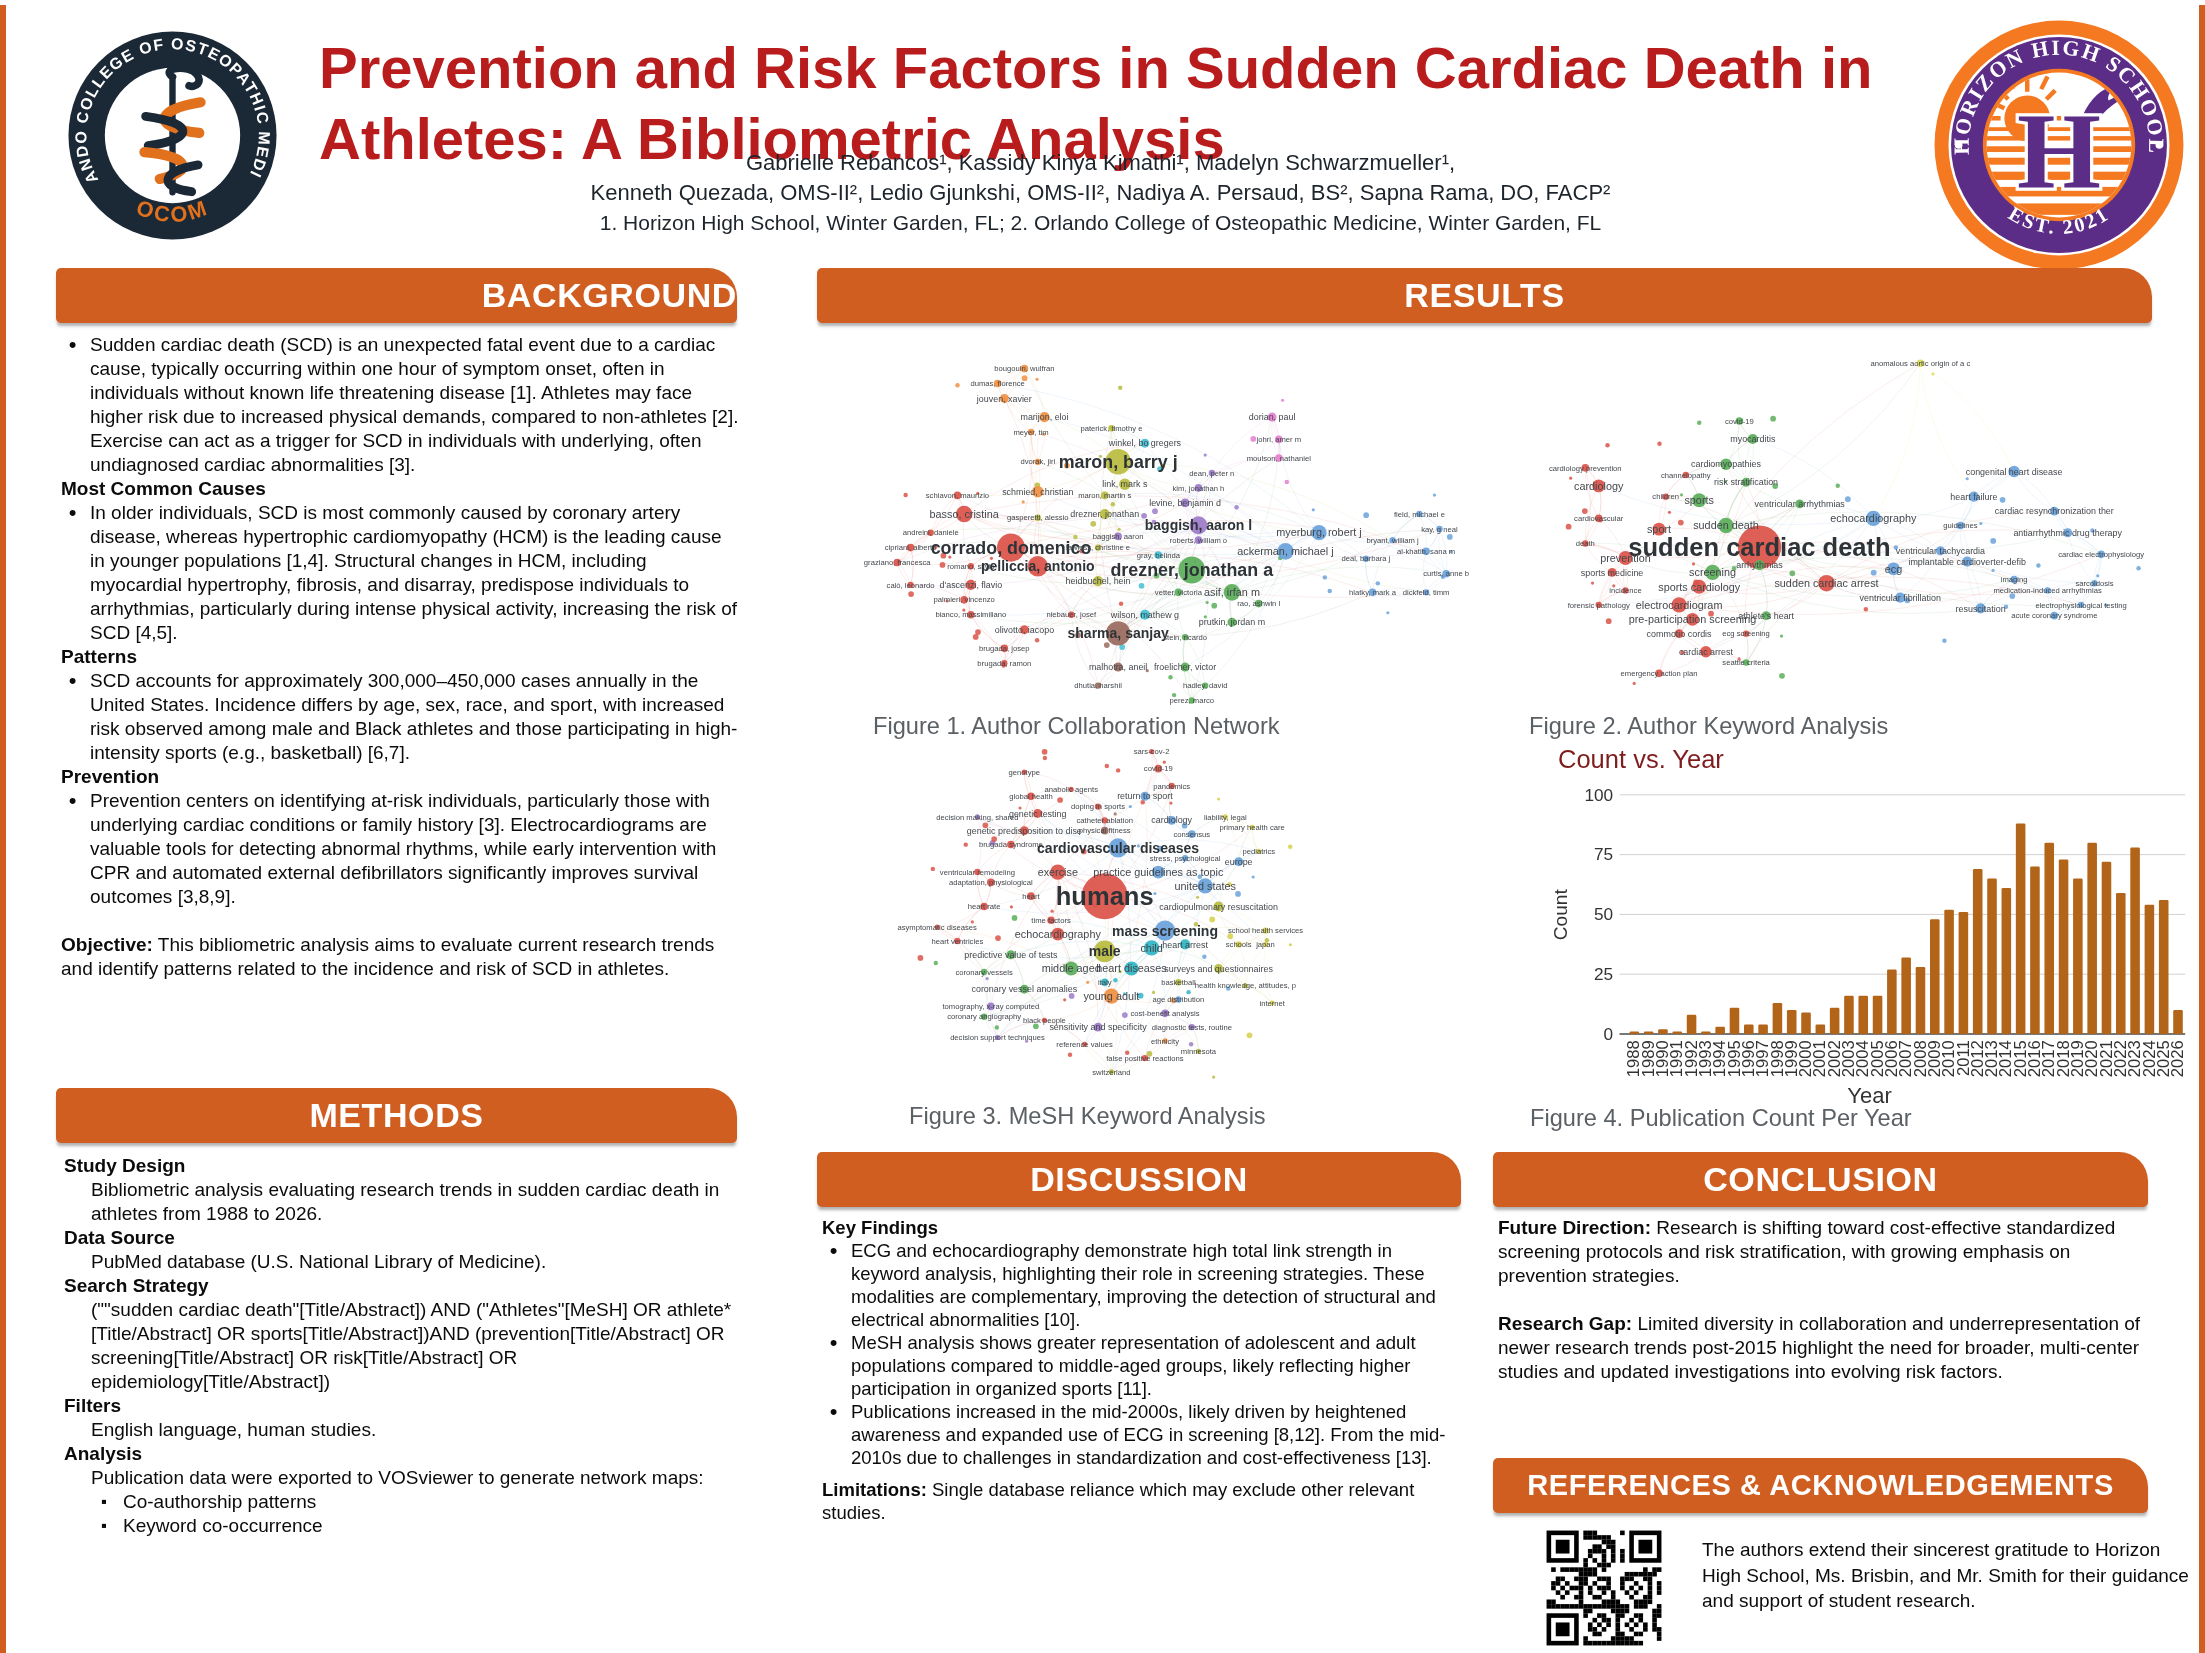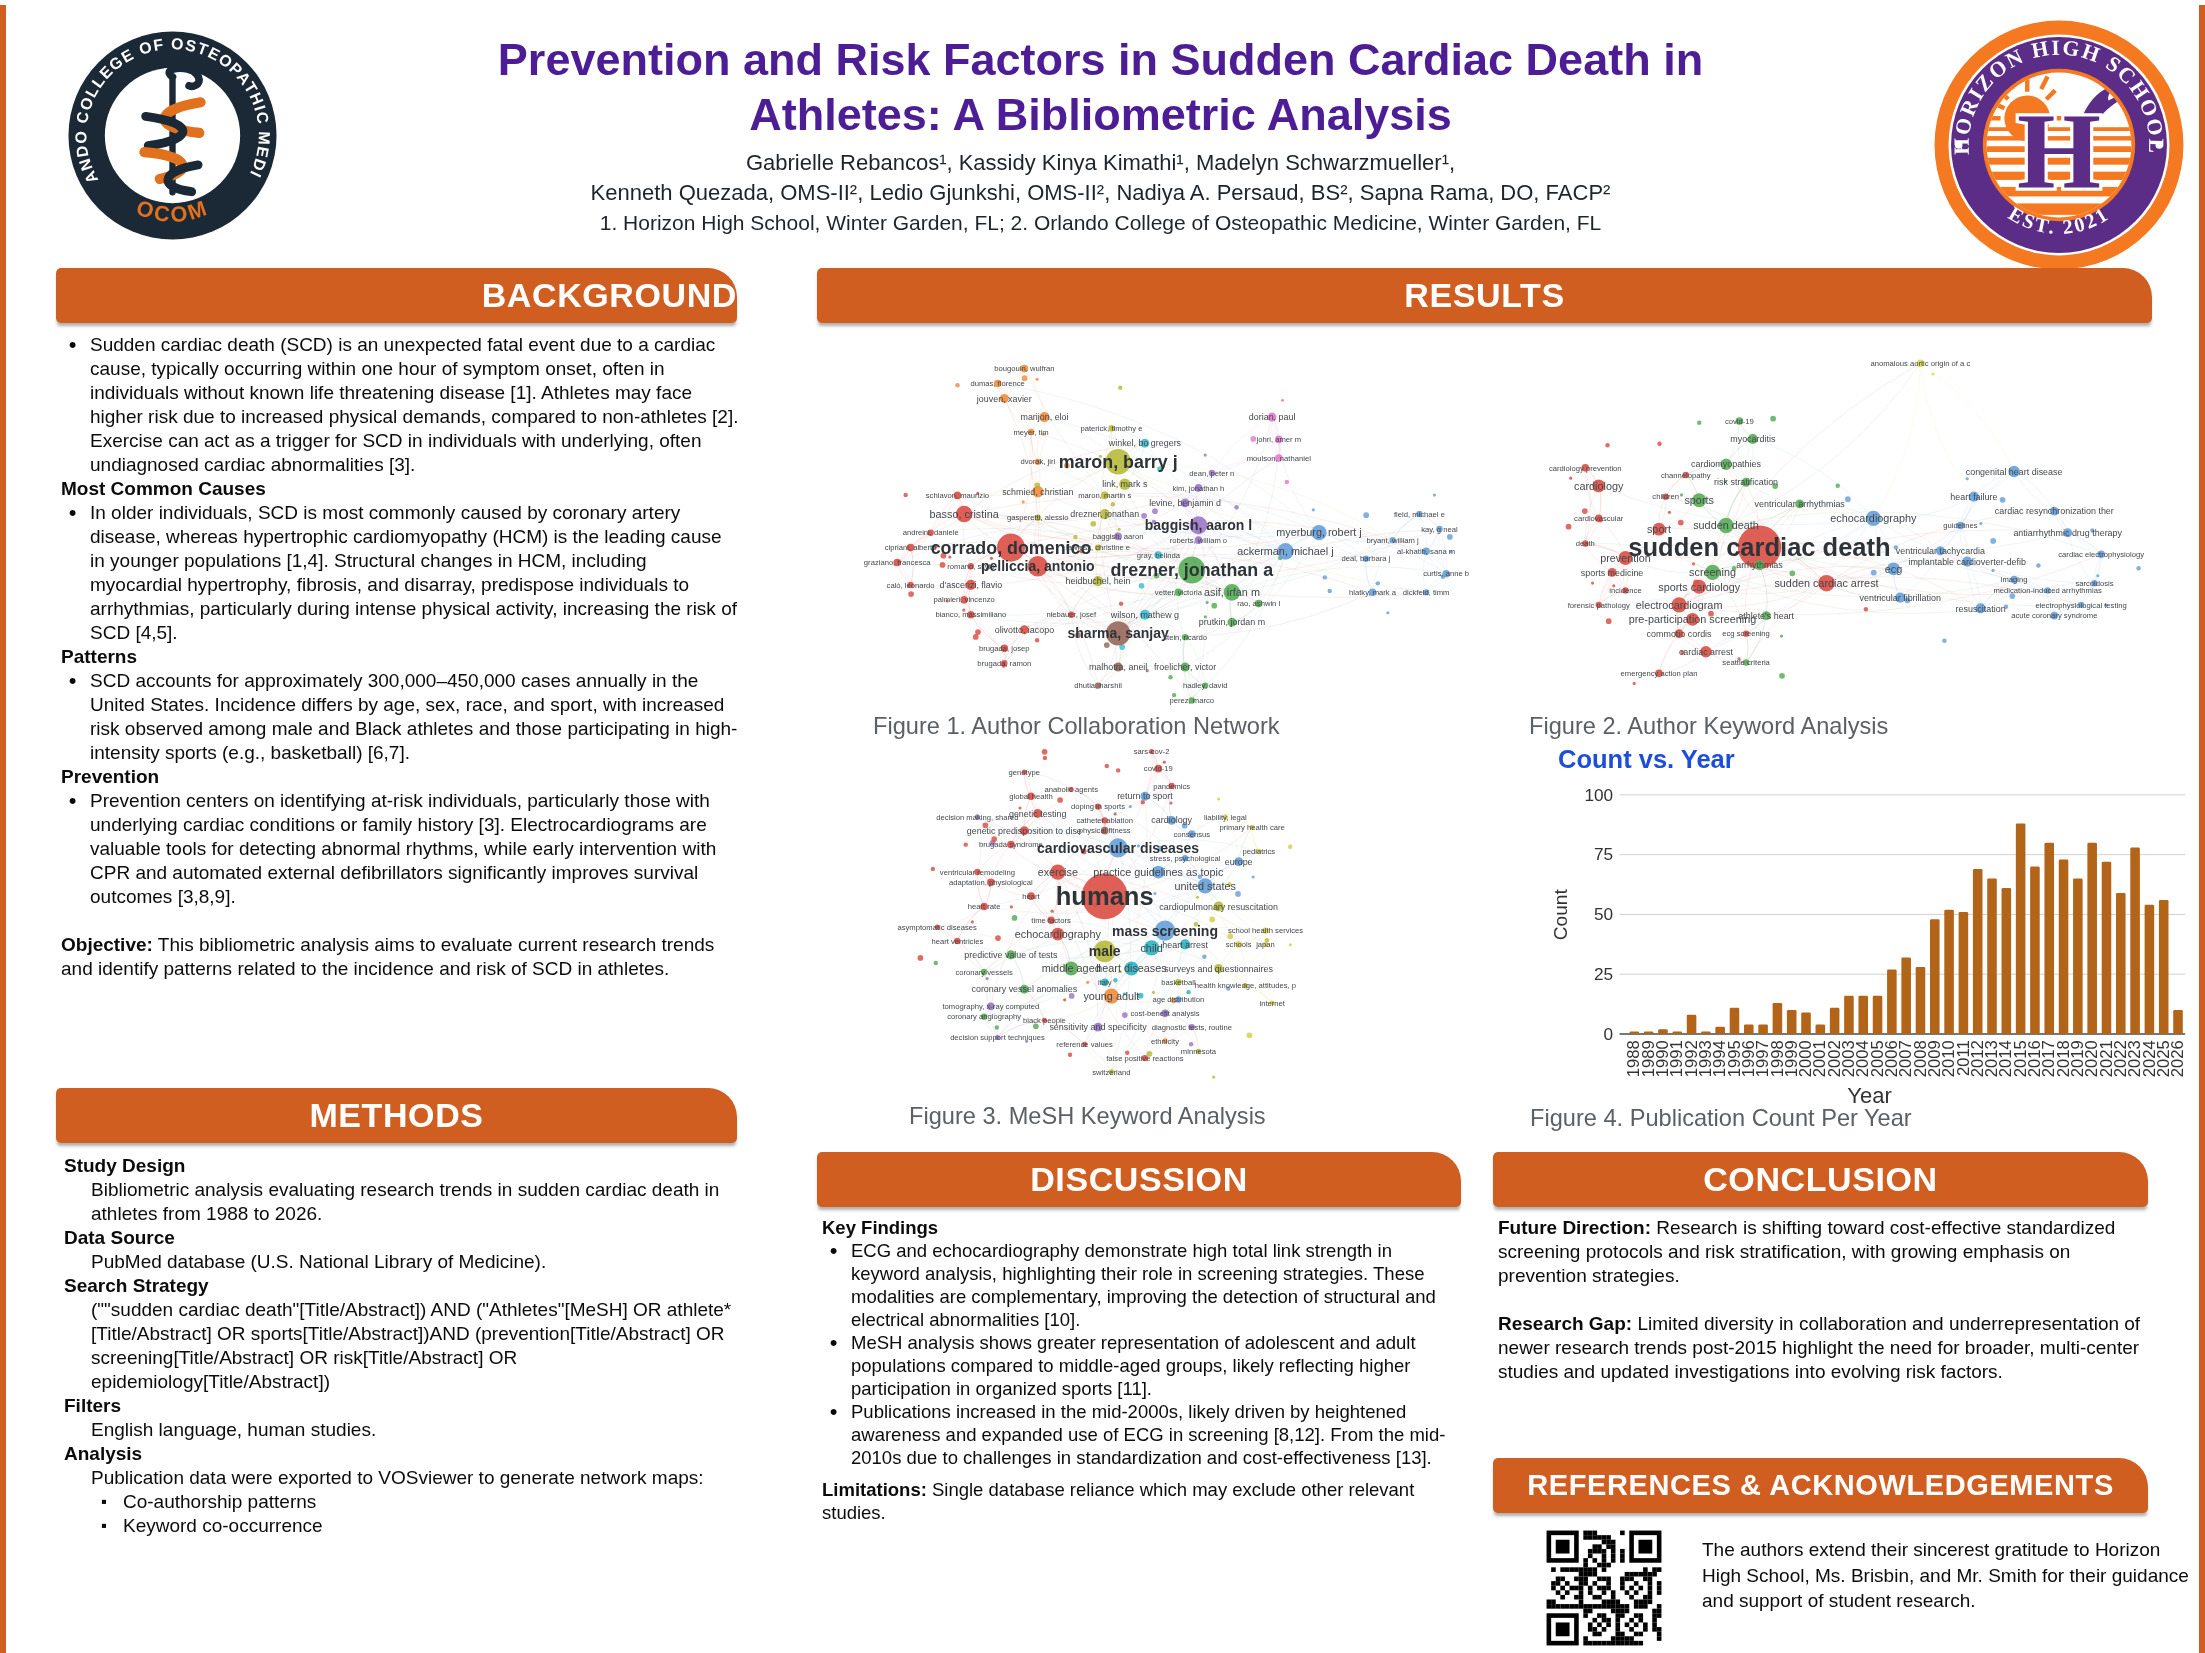--- a/index.html
+++ b/index.html
@@ -1,36 +1,36 @@
 <!DOCTYPE html>
 <html style="font-size:10.2px"><head>
 <meta charset="utf-8">
 <style>
   html,body{margin:0;padding:0;background:#ffffff;}
   body{width:2205px;height:1654px;position:relative;overflow:hidden;
        font-family:"Liberation Sans",sans-serif;color:#111;}
   .abs{position:absolute;}
   .edge-strip{position:absolute;background:#D05E21;}
-  .poster-title{font-weight:bold;color:#4c1d95;font-size:45px;line-height:1.22;
-       text-align:center;letter-spacing:0px;}
+  .poster-title{font-weight:bold;color:#b91c1c;font-size:58px;line-height:1.22;
+       text-align:left;letter-spacing:0px;}
   .authors{text-align:center;color:#1d242b;font-size:22px;line-height:1.38;}
   .authors .aff{font-size:21px;}
   .banner{position:absolute;background:#D05E21;border-radius:5.1px 29px 5.1px 5.1px;
        display:flex;align-items:center;justify-content:center;
        box-shadow:0 4.5px 3.2px -1.9px rgba(110,110,110,.55);}
   .banner span{color:#fff;font-weight:700;font-size:34px;letter-spacing:0.6px;}
   .body-text{font-size:19px;line-height:24px;color:#0b0b0b;}
   .bhead{font-weight:bold;}
   .bullet{position:relative;padding-left:29px;}
   .bullet::before{content:"\2022";position:absolute;left:7.7px;top:0;font-size:22px;}
   .indent{padding-left:27px;}
   .subbullet{position:relative;padding-left:59px;}
   .subbullet::before{content:"\25AA";position:absolute;left:37px;top:0;font-size:16.6px;}
   .caption{position:absolute;color:#5b6065;font-size:23.6px;}
-  .chart-title{position:absolute;color:#1d4ed8;font-weight:bold;font-size:25.5px;}
+  .chart-title{position:absolute;color:#7f1d1d;font-weight:normal;font-size:25.5px;}
   .axis-label{color:#333;}
   .just{text-align:justify;}
   .gapline{height:24px;}
 </style>
 </head>
 <body>
 
 <div class="edge-strip" style="left:0;top:5.1px;width:6.4px;height:1649px;"></div>
 <div class="edge-strip" style="left:2199px;top:5.1px;width:6.4px;height:1649px;"></div>
 

